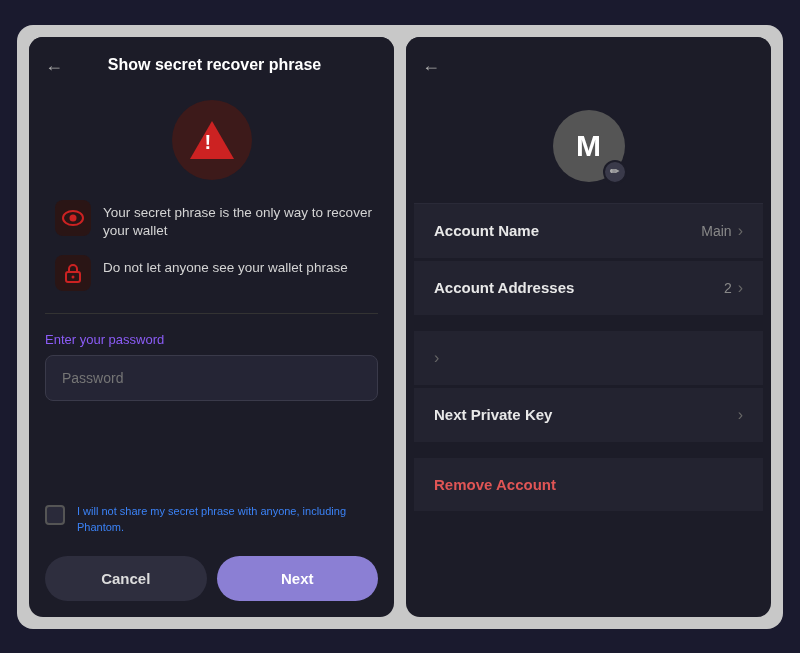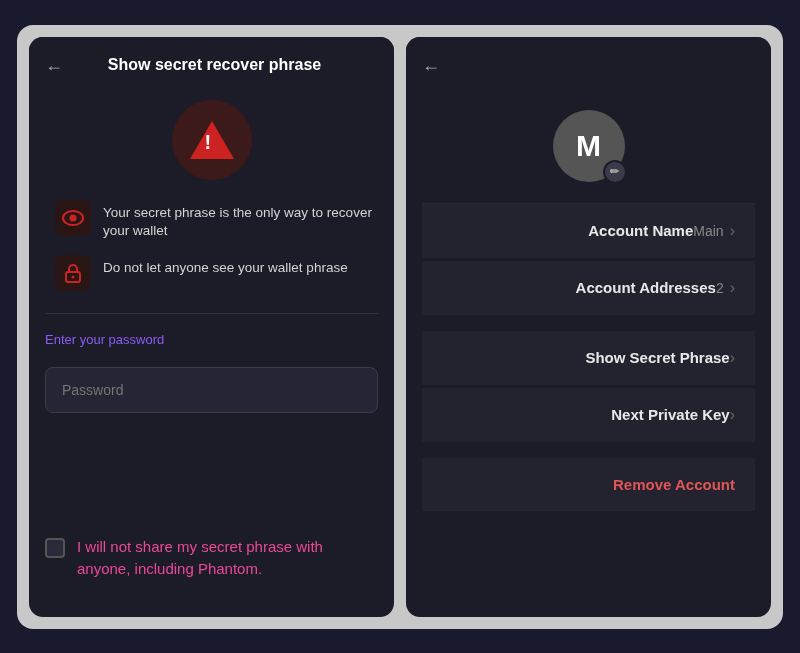--- a/index.html
+++ b/index.html
@@ -115,21 +115,21 @@
       height: 1px;
       background: #333;
       margin: 0 16px 18px;
     }
     .password-label {
       color: #8b5cf6;
       font-size: 13px;
       padding: 0 16px 8px;
     }
     .password-input {
-      margin: 12px 16px;
+      margin: 0 16px;
       background: #252535;
       border: 1px solid #3a3a4a;
       border-radius: 8px;
       padding: 14px 16px;
       color: #888;
       font-size: 14px;
       outline: none;
       width: calc(100% - 32px);
     }
     .checkbox-row {
@@ -143,22 +143,22 @@
       width: 20px;
       height: 20px;
       border: 2px solid #555;
       border-radius: 4px;
       background: #2a2a3a;
       flex-shrink: 0;
       margin-top: 2px;
       cursor: pointer;
     }
     .checkbox-label {
-      color: #ec4899;
-      font-size: 15px;
+      color: #3b82f6;
+      font-size: 11px;
       line-height: 1.5;
     }
     .bottom-buttons {
       display: flex;
       gap: 10px;
       padding: 0 16px;
     }
     .btn-cancel {
       flex: 1;
       padding: 14px;
@@ -223,22 +223,21 @@
       display: flex;
       align-items: center;
       justify-content: center;
       font-size: 11px;
       color: #aaa;
       cursor: pointer;
       border: 2px solid #1c1c28;
     }
     .menu-list {
       flex: 1;
-      padding: 8px 16px;
-      text-align: right;
+      padding: 8px 8px;
     }
     .menu-item {
       display: flex;
       align-items: center;
       padding: 18px 20px;
       cursor: pointer;
       background: #232330;
       margin: 3px 0;
     }
     .menu-item:first-child {
@@ -309,20 +308,24 @@
     <div class="divider-line"></div>
 
     <span class="password-label">Enter your password</span>
     <input class="password-input" type="password" placeholder="Password" style="">
 
     <div class="checkbox-row">
       <div class="custom-checkbox"></div>
       <span class="checkbox-label">I will not share my secret phrase with anyone, including Phantom.</span>
     </div>
 
+    <div class="bottom-buttons">
+      <button class="btn-cancel">Cancel</button>
+      <button class="btn-next">Next</button>
+    </div>
   </div>
 
   <div class="right-panel">
     <div class="panel-header">
       <button class="back-btn">
         <span>←</span>
       </button>
     </div>
 
     <div class="avatar-section">
@@ -344,21 +347,20 @@
 
       <div class="menu-item">
         <span class="menu-item-label">Account Addresses</span>
         <span class="menu-item-value">2</span>
         <span class="chevron">›</span>
       </div>
 
       <div class="menu-separator"></div>
 
       <div class="menu-item">
-        <span class="menu-item-label">Show Secret Phrase</span>
         <span class="chevron">›</span>
       </div>
 
       <div class="menu-item">
         <span class="menu-item-label">Next Private Key</span>
         <span class="chevron">›</span>
       </div>
 
       <div class="menu-separator"></div>
 

